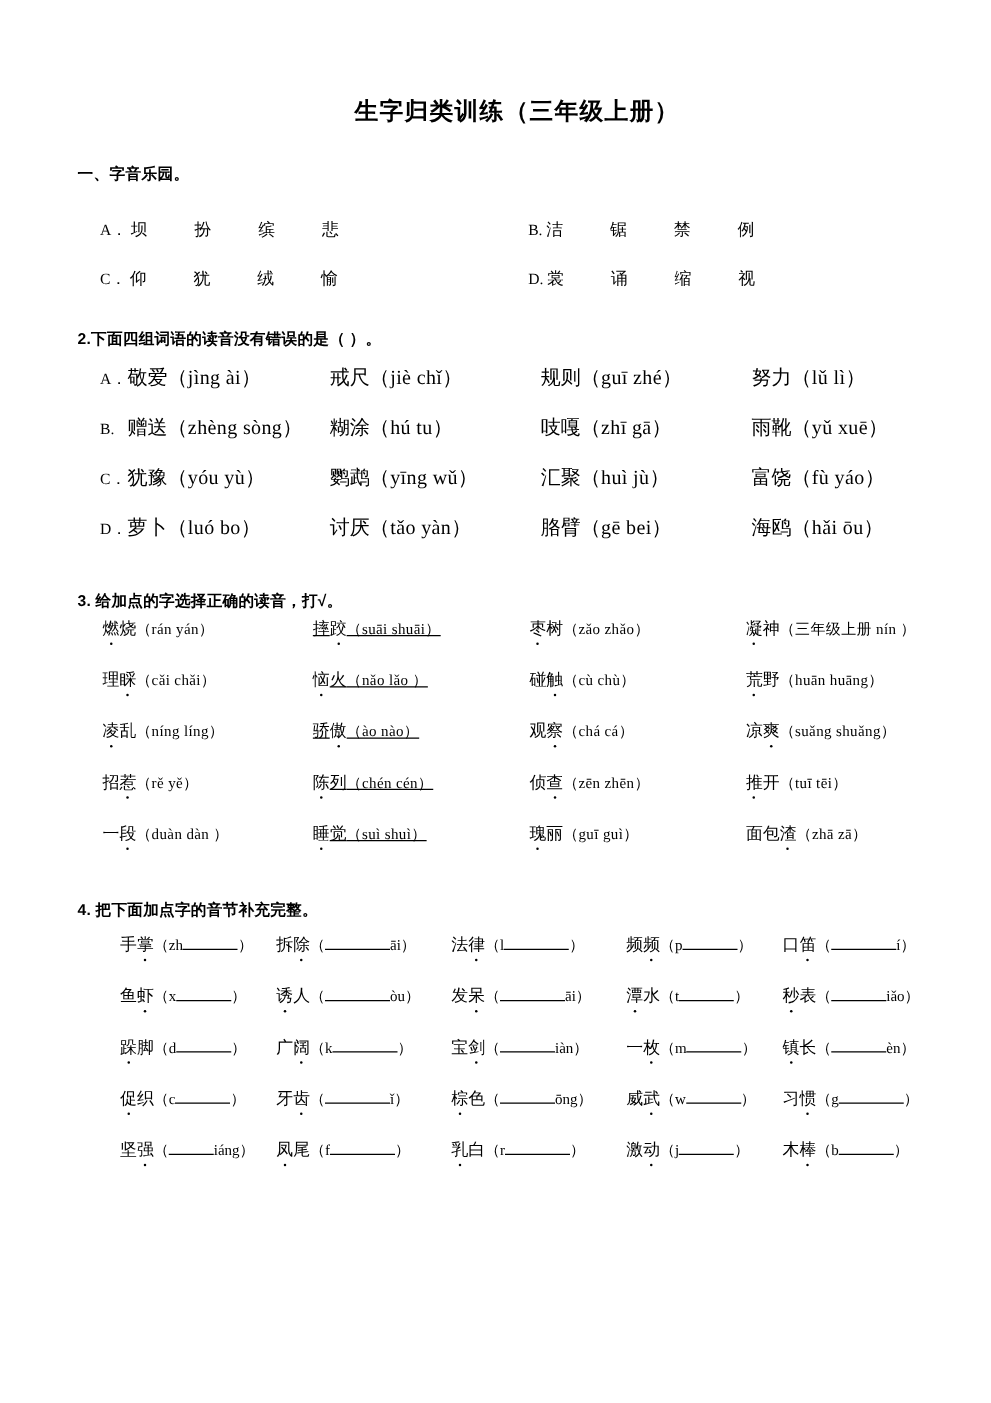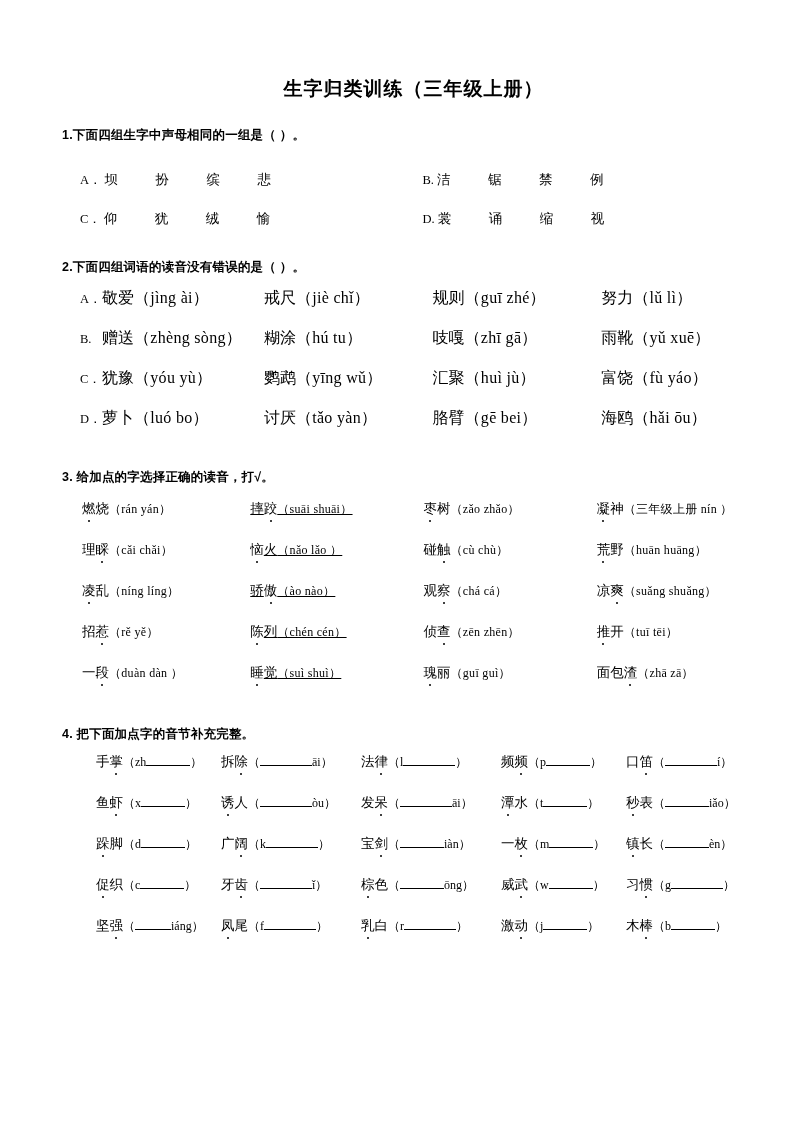--- a/index.html
+++ b/index.html
@@ -96,21 +96,21 @@
   .pin-cell .py {
     font-family: Liberation Serif, serif;
     font-size: 16px;
     letter-spacing: 0.3px;
   }
   .w-c1 { width: 168px; }
   .w-c2 { width: 175px; }
   .w-c3 { width: 175px; }
   .w-c4 { width: 170px; }
   
-  .q3-block { margin-top: 14px; }
+  .q3-block { margin-top: 4px; }
   .q3-row {
     display: flex;
     align-items: baseline;
     height: 41px;
     padding-left: 20px;
   }
   .q3-cell {
     font-size: 13px;
     white-space: nowrap;
   }
@@ -172,22 +172,22 @@
   .q4-c4 { width: 125px; }
   .q4-c5 { width: 125px; }
 </style>
 </head>
 <body>
 
 <div class="page">
 
   <div class="doc-title">生字归类训练（三年级上册）</div>
 
-
-  <div class="q-heading">1.下面四组生字中声母相同的一组是（          ）。</div>
+  <div class="section-heading">一、字音乐园。</div>
+
 
   <div class="choice-block">
     <div class="choice-row">
       <div class="choice-half first">
         <span class="choice-label">A．</span>
         <span class="char-list">
           <span>坝</span>
           <span>扮</span>
           <span>缤</span>
           <span>悲</span>

